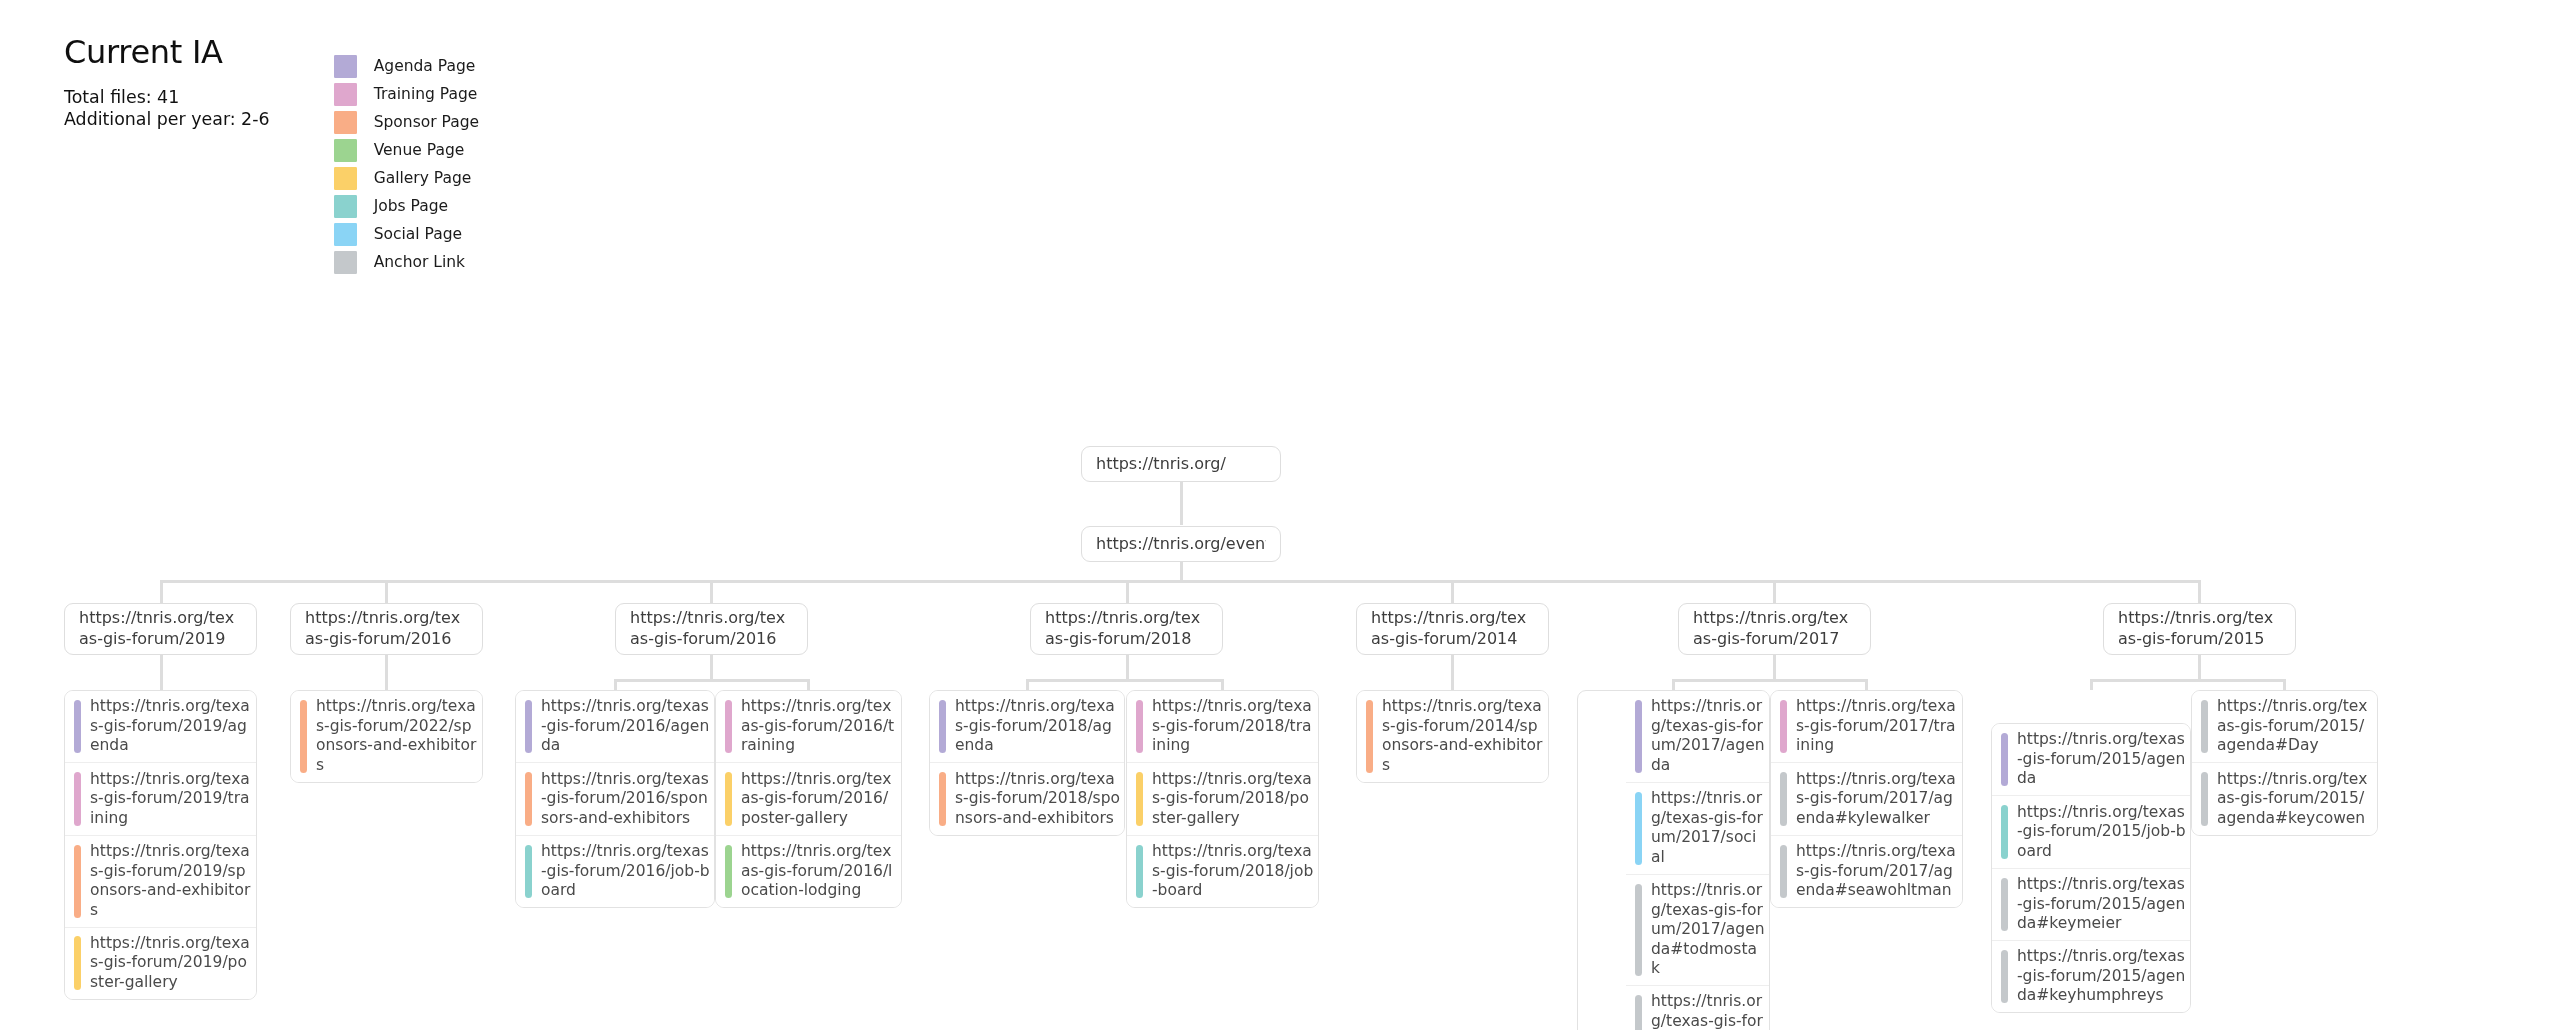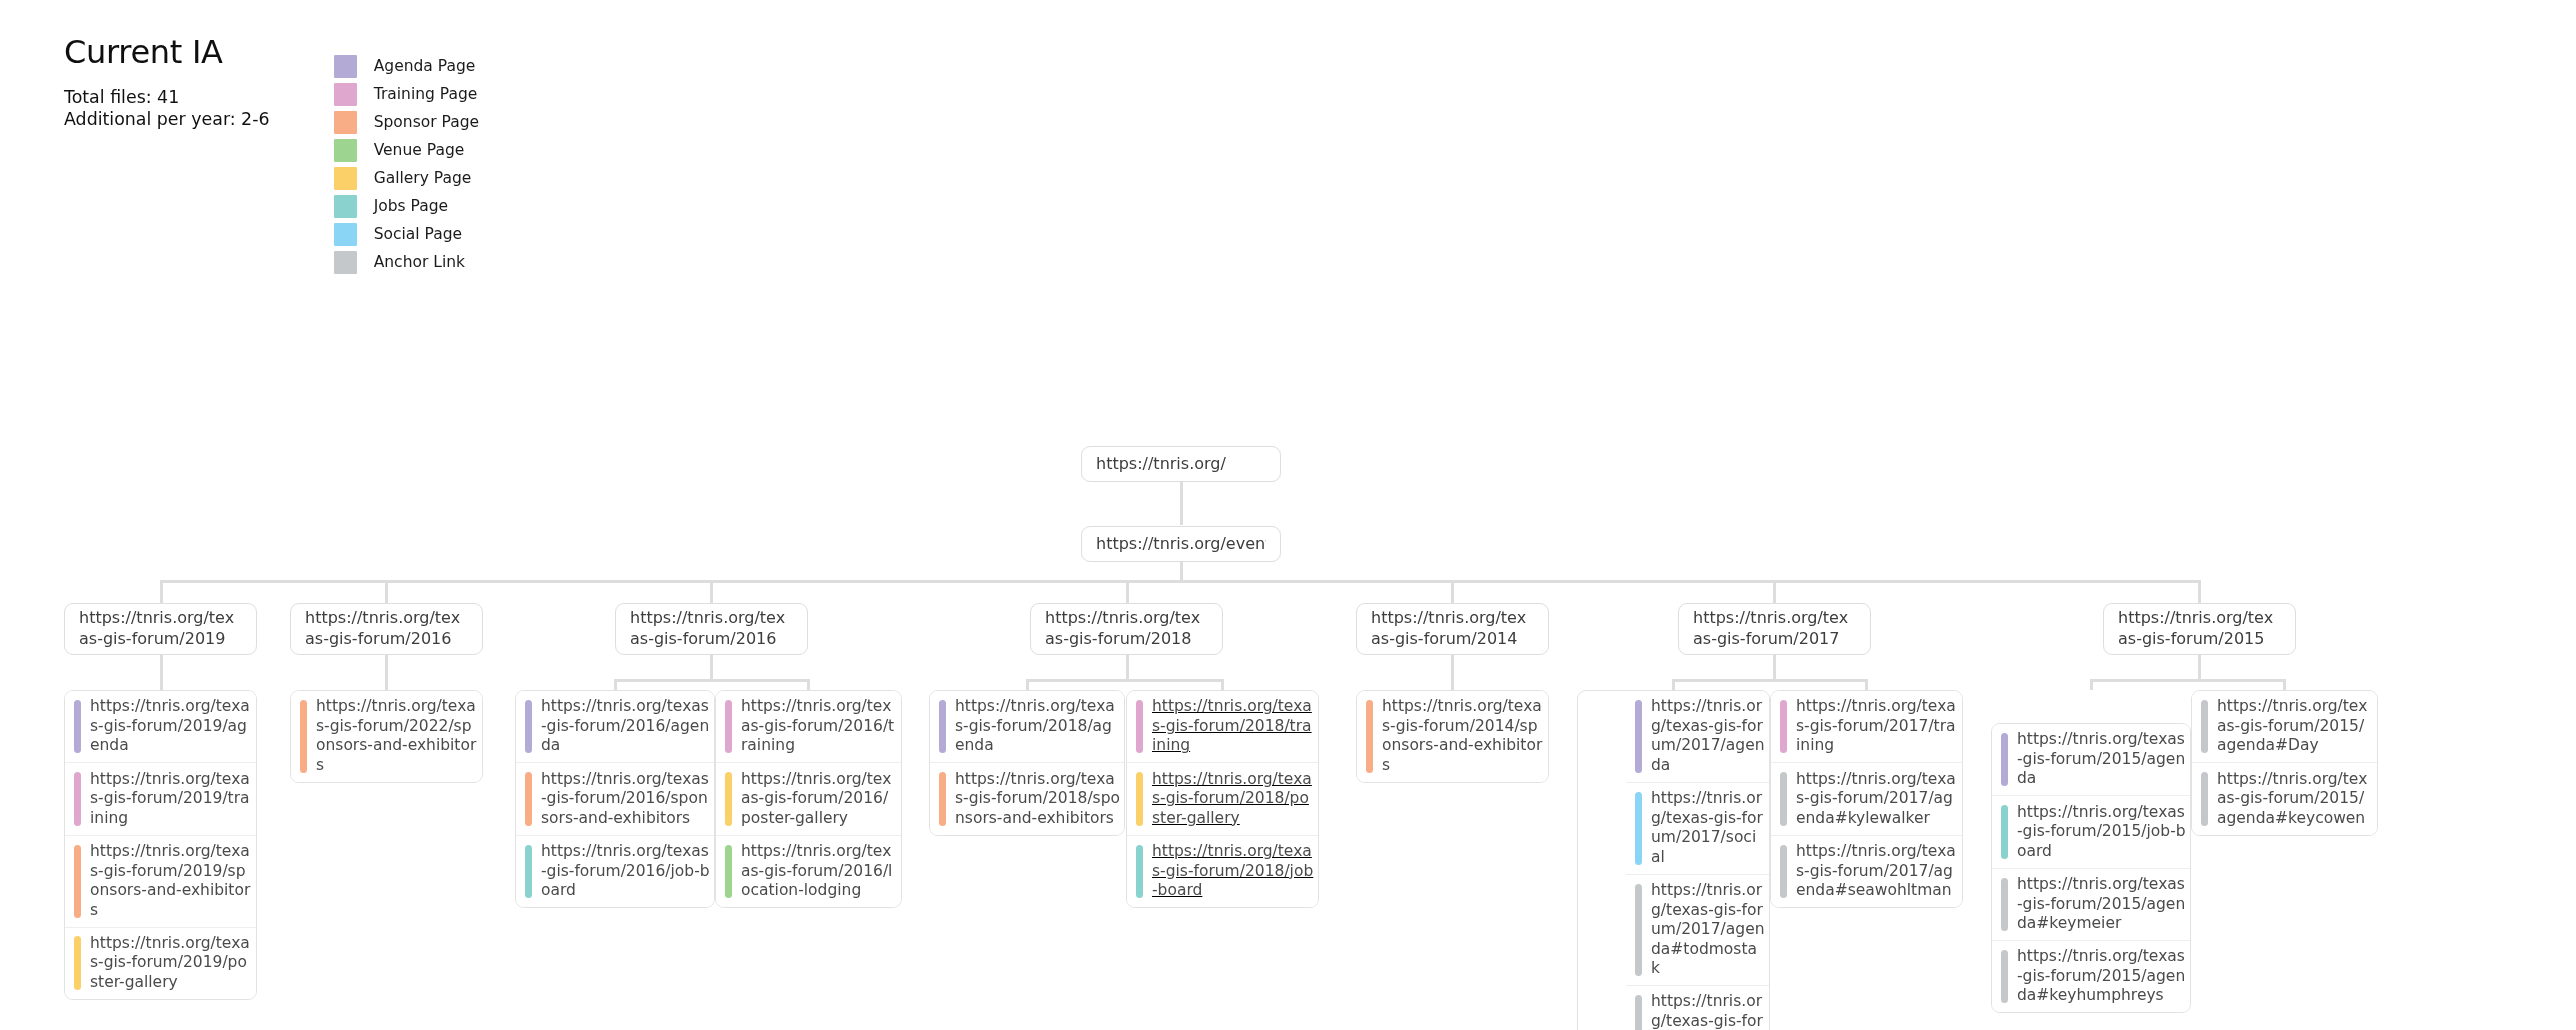--- a/index.html
+++ b/index.html
@@ -214,21 +214,21 @@
       <div class="group" style="left: 929px; top: 690px; width: 196px;">
         <div class="leaf">
           <div class="swatch" style="background: rgb(179, 170, 214);"></div>
           <div class="leaf-label">https://tnris.org/texas-gis-forum/2018/agenda</div>
         </div>
         <div class="leaf">
           <div class="swatch" style="background: rgb(249, 173, 134);"></div>
           <div class="leaf-label">https://tnris.org/texas-gis-forum/2018/sponsors-and-exhibitors</div>
         </div>
       </div>
-      <div class="group" style="left: 1126px; top: 690px; width: 193px; text-decoration: underline;">
+      <div class="group" style="left: 1126px; top: 690px; width: 193px;">
         <div class="leaf">
           <div class="swatch" style="background: rgb(223, 167, 205);"></div>
           <div class="leaf-label">https://tnris.org/texas-gis-forum/2018/training</div>
         </div>
         <div class="leaf">
           <div class="swatch" style="background: rgb(251, 208, 104);"></div>
           <div class="leaf-label">https://tnris.org/texas-gis-forum/2018/poster-gallery</div>
         </div>
         <div class="leaf">
           <div class="swatch" style="background: rgb(138, 210, 206);"></div>

